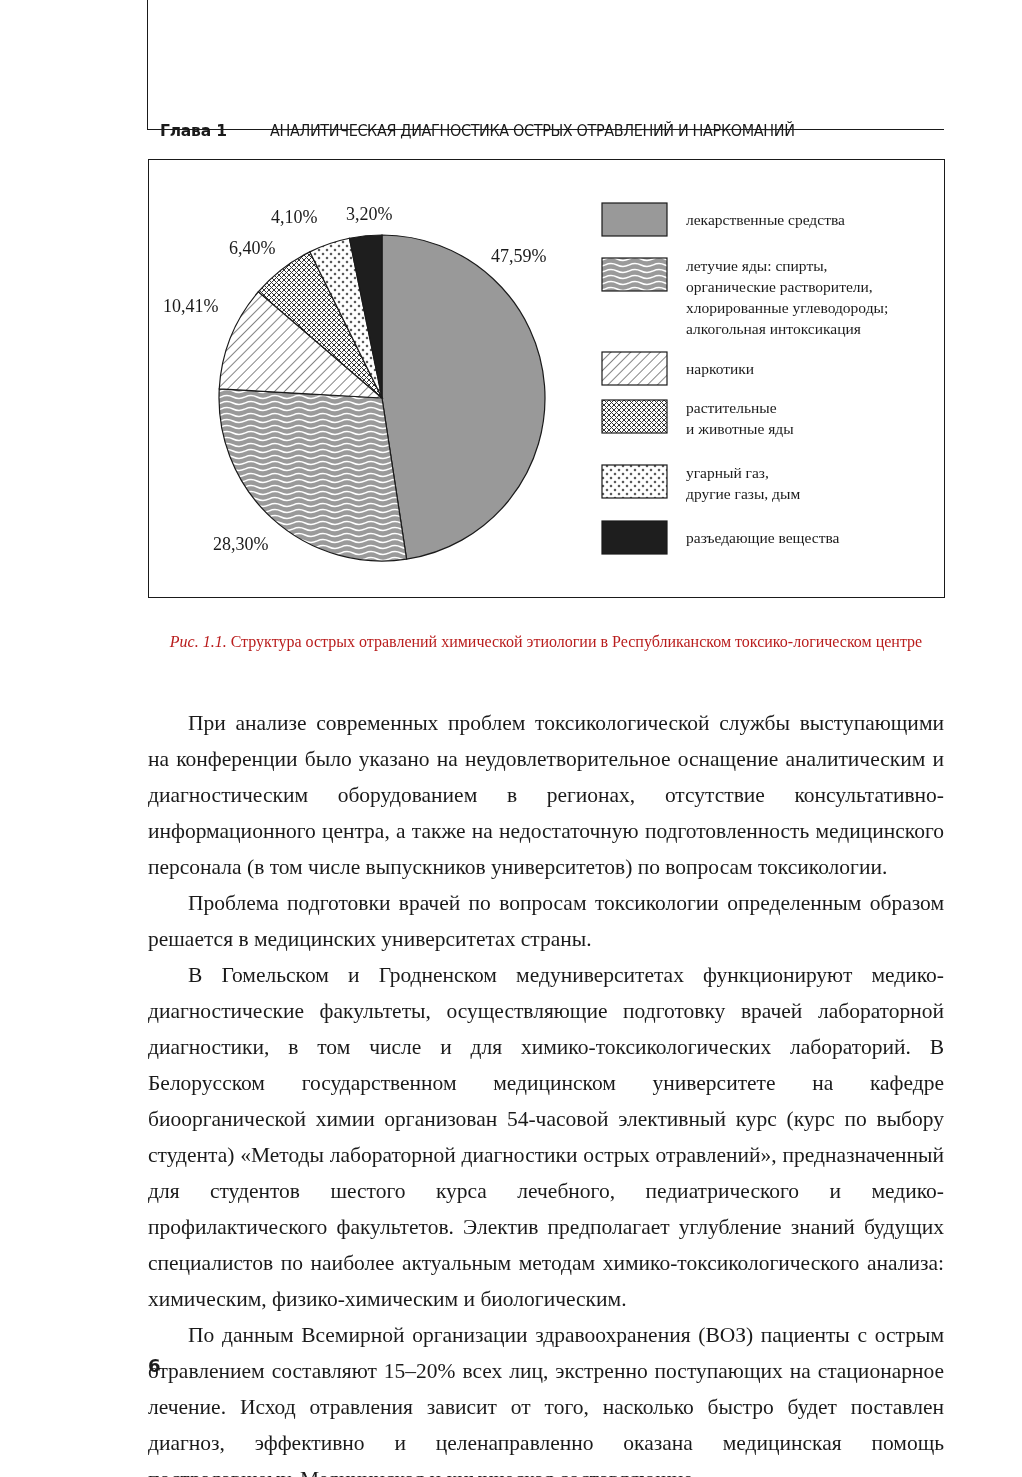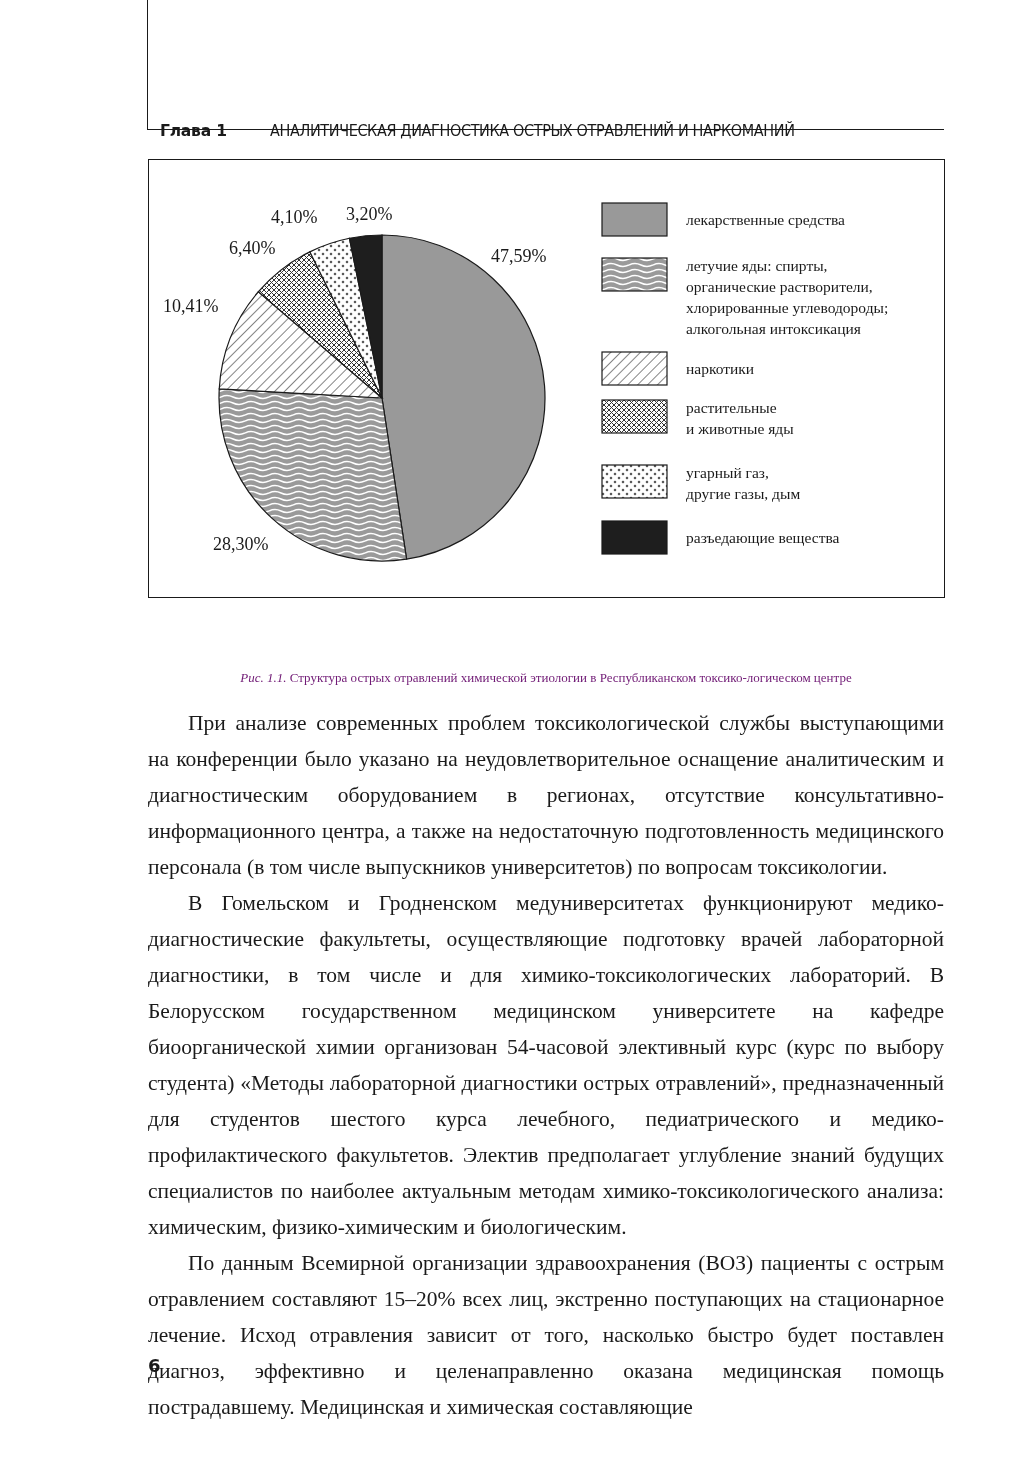--- a/index.html
+++ b/index.html
@@ -6,21 +6,21 @@
   body { width:1022px; height:1477px; position:relative; overflow:hidden; }
   .page-border-left { position:absolute; left:147px; top:0; width:1px; height:130px; background:#1a1a1a; }
   .header-rule { position:absolute; left:147px; top:129px; width:797px; height:1px; background:#1a1a1a; }
   .header { position:absolute; left:160px; top:101px; font-family:"DejaVu Sans", sans-serif; font-size:15.5px; color:#1a1a1a; white-space:nowrap; }
   .header .chapter { font-weight:bold; display:inline-block; width:110px; letter-spacing:-0.2px;margin-top:21px; }
   .header .title { letter-spacing:-0.4px; transform:scaleX(0.93); transform-origin:left; display:inline-block; }
   .figure-box { position:absolute; left:148px; top:159px; width:795px; height:437px; border:1.3px solid #1a1a1a; }
   svg.fig { position:absolute; left:0; top:0; }
   .legend-text { font-family:"Liberation Serif", serif; font-size:15.5px; fill:#1a1a1a; }
   .pct { font-family:"Liberation Serif", serif; font-size:18px; fill:#1a1a1a; }
-  .caption { position:absolute; left:148px; top:631px; width:796px; text-align:center; font-family:"Liberation Serif", serif; font-size:13px; line-height:21px; color:#701a75;margin-top:36px; }
+  .caption { position:absolute; left:148px; top:631px; width:796px; text-align:center; font-family:"Liberation Serif", serif; font-size:16px; line-height:21px; color:#b91c1c; }
   .caption .fig-no { font-style:italic; }
   .body-text { position:absolute; left:148px; top:705px; width:796px; font-family:"Liberation Serif", serif; font-size:21.5px; line-height:36px; color:#1a1a1a; text-align:justify; }
   .body-text p { margin:0; text-indent:40px; }
   .page-number { position:absolute; left:148px; top:1355px; font-family:"DejaVu Sans", sans-serif; font-weight:bold; font-size:18px; color:#1a1a1a; }
 </style>
 </head>
 <body>
 
 <div class="page-border-left"></div>
 <div class="header">
@@ -86,17 +86,18 @@
       </g>
   </svg>
 </div>
 
 <div class="caption">
   <span class="fig-no">Рис. 1.1.</span><span> Структура острых отравлений химической этиологии в Республиканском токсико-логическом центре</span>
 </div>
 
 <div class="body-text">
   <p>При анализе современных проблем токсикологической службы выступающими на конференции было указано на неудовлетворительное оснащение аналитическим и диагностическим оборудованием в регионах, отсутствие консультативно-информационного центра, а также на недостаточную подготовленность медицинского персонала (в том числе выпускников университетов) по вопросам токсикологии.</p>
+  <p>Проблема подготовки врачей по вопросам токсикологии определенным образом решается в медицинских университетах страны.</p>
   <p>В Гомельском и Гродненском медуниверситетах функционируют медико-диагностические факультеты, осуществляющие подготовку врачей лабораторной диагностики, в том числе и для химико-токсикологических лабораторий. В Белорусском государственном медицинском университете на кафедре биоорганической химии организован 54-часовой элективный курс (курс по выбору студента) «Методы лабораторной диагностики острых отравлений», предназначенный для студентов шестого курса лечебного, педиатрического и медико-профилактического факультетов. Электив предполагает углубление знаний будущих специалистов по наиболее актуальным методам химико-токсикологического анализа: химическим, физико-химическим и биологическим.</p>
   <p>По данным Всемирной организации здравоохранения (ВОЗ) пациенты с острым отравлением составляют 15–20% всех лиц, экстренно поступающих на стационарное лечение. Исход отравления зависит от того, насколько быстро будет поставлен диагноз, эффективно и целенаправленно оказана медицинская помощь пострадавшему. Медицинская и химическая составляющие</p>
 </div>
 
 <div class="page-number">6</div>
 
 </body></html>

